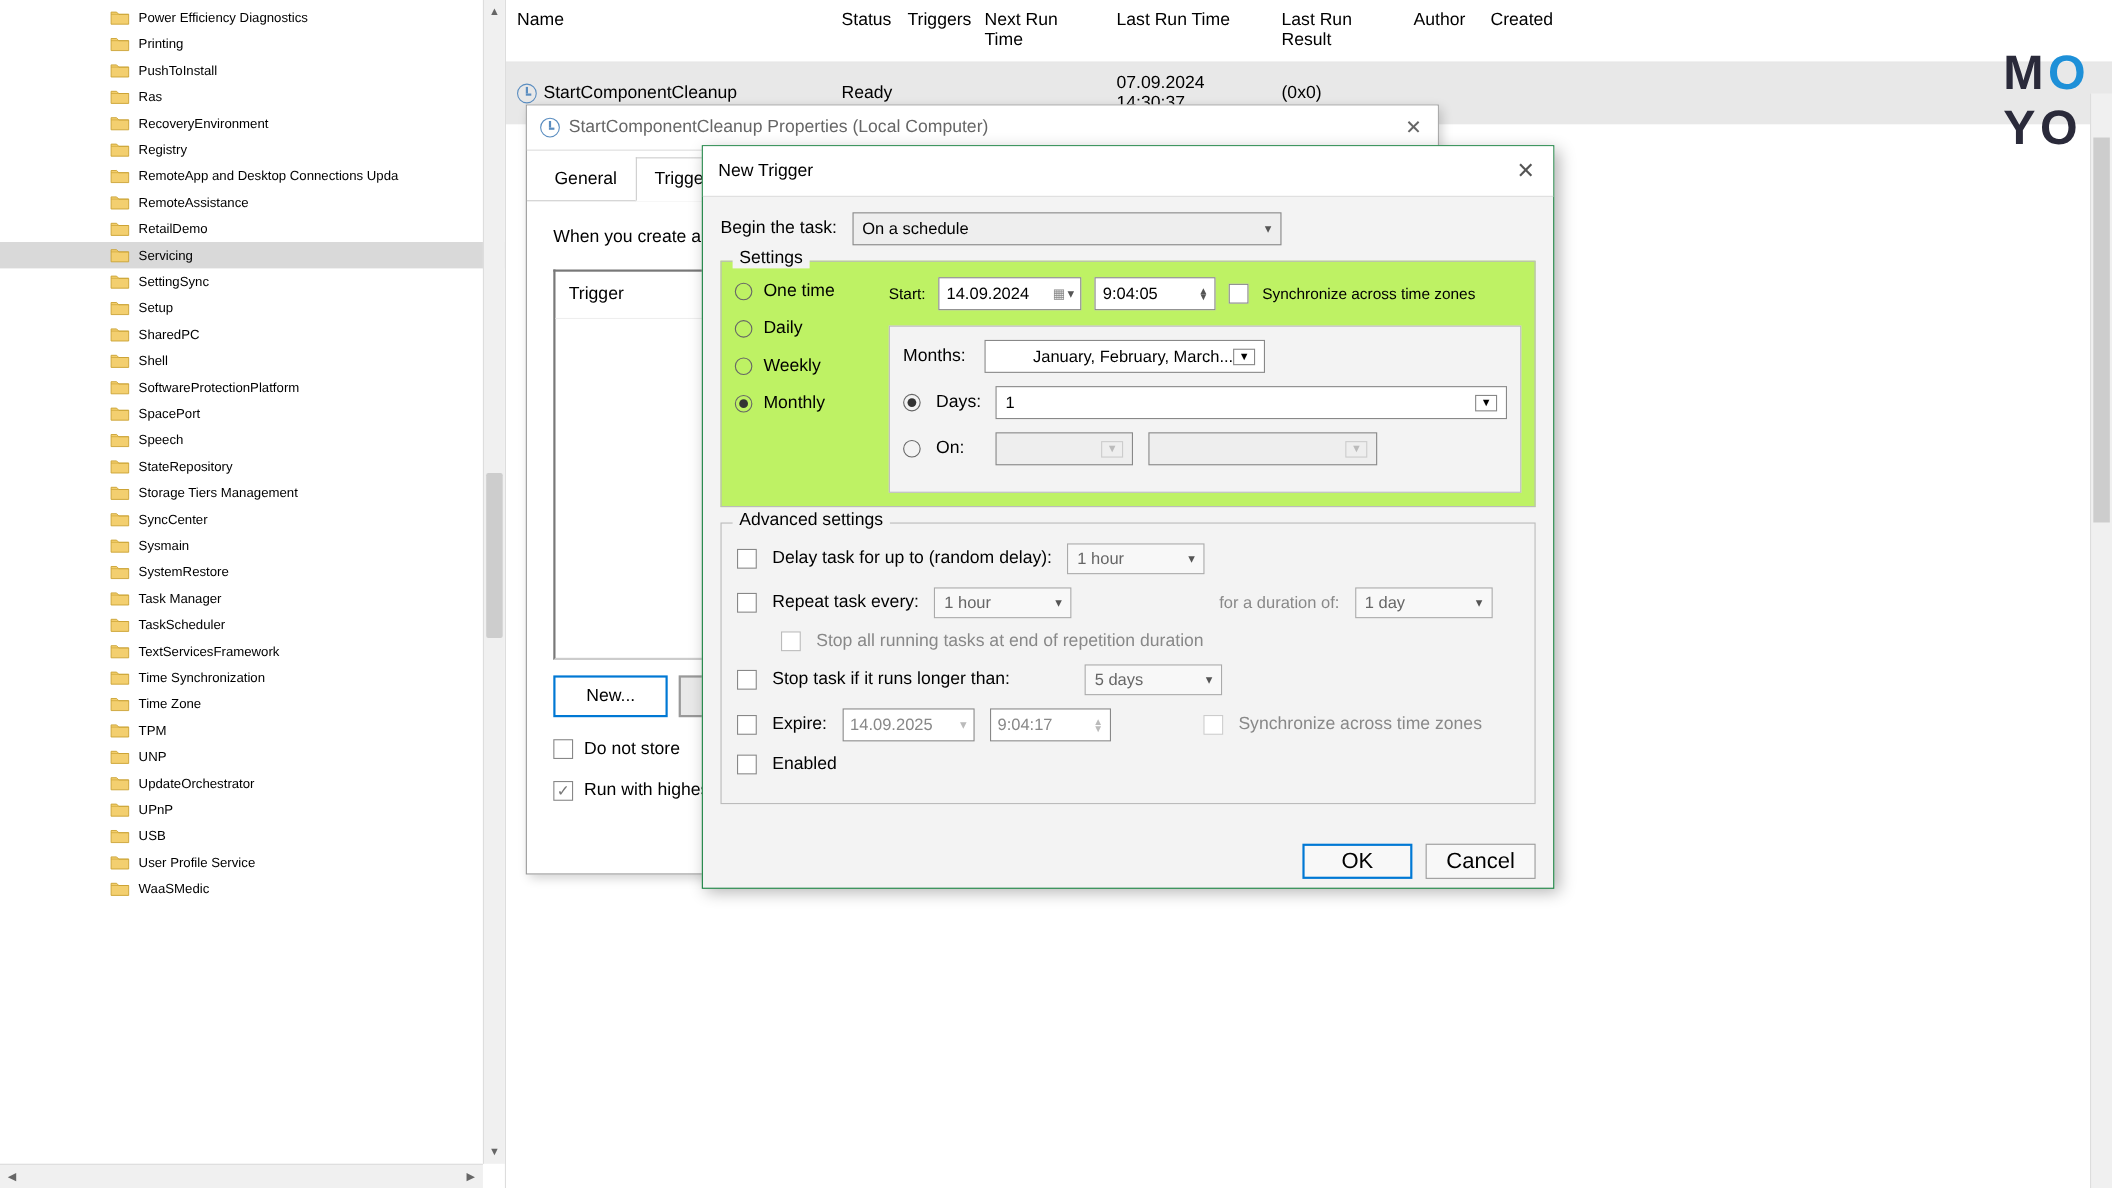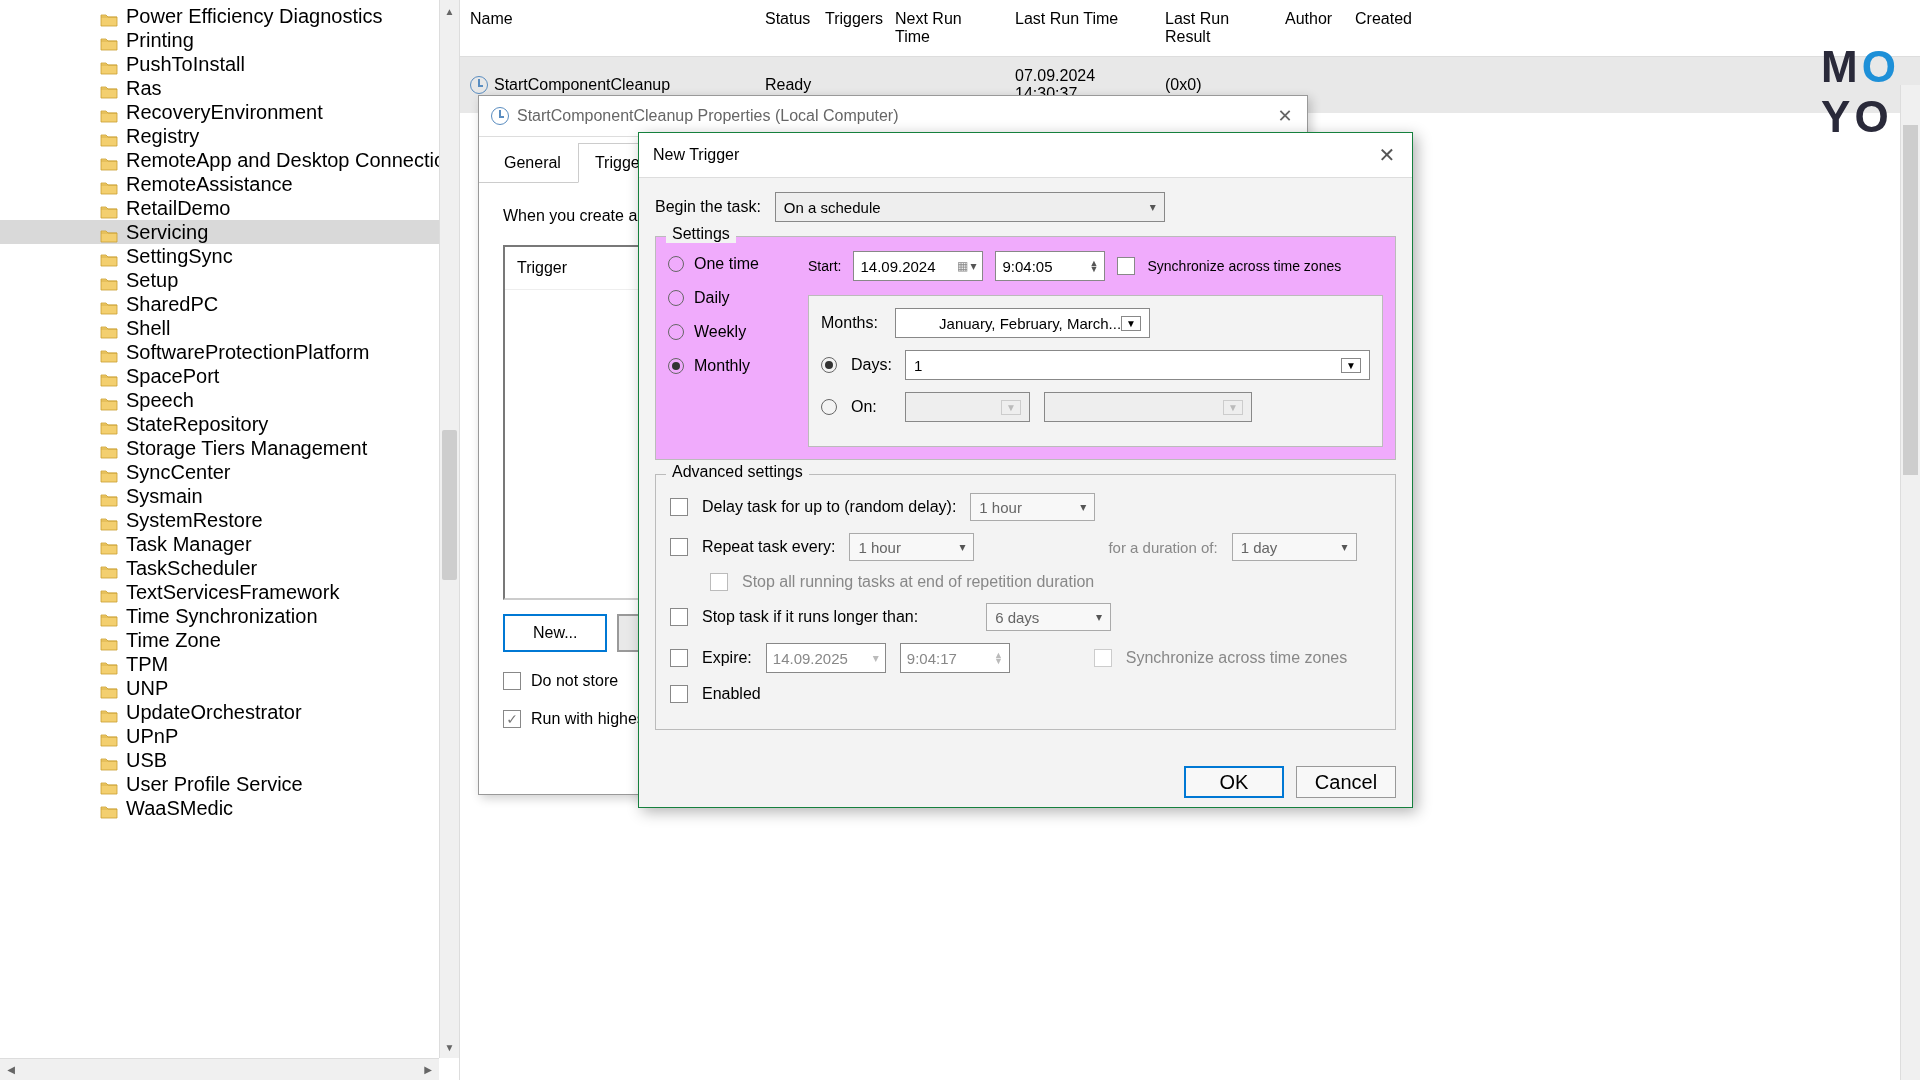--- a/index.html
+++ b/index.html
@@ -2,21 +2,21 @@
 <html><head>
 <meta charset="utf-8">
 <style>
 * { box-sizing: border-box; font-family: "Segoe UI", Tahoma, sans-serif; }
 body { margin: 0; background: #fff; font-size: 14px; color: #000; overflow: hidden; }
 .root { display: flex; width: 1920px; height: 1080px; position: relative; }
 
 
 .tree-pane { width: 460px; border-right: 1px solid #ddd; position: relative; overflow: hidden; }
 .tree-list { padding: 4px 0; }
-.tree-item { display: flex; align-items: center; padding: 1px 8px 1px 100px; height: 24px; font-size: 20px; cursor: default; }
+.tree-item { display: flex; align-items: center; padding: 1px 8px 1px 100px; height: 24px; font-size: 12px; cursor: default; }
 .tree-item.selected { background: #d9d9d9; }
 .tree-item.selected .tree-label { background: #d9d9d9; }
 .folder-icon { width: 18px; height: 14px; margin-right: 8px; flex-shrink: 0; }
 .folder-icon svg { width: 18px; height: 14px; }
 .tree-label { white-space: nowrap; }
 .tree-scrollbar-v { position: absolute; right: 0; top: 0; bottom: 22px; width: 20px; background: #f0f0f0; border-left: 1px solid #ddd; }
 .tree-scroll-thumb { position: absolute; left: 2px; right: 2px; top: 430px; height: 150px; background: #cdcdcd; border-radius: 2px; }
 .tree-scroll-up, .tree-scroll-down { position: absolute; left: 0; right: 0; height: 22px; display: flex; align-items: center; justify-content: center; font-size: 10px; color: #666; }
 .tree-scroll-up { top: 0; }
 .tree-scroll-down { bottom: 0; }
@@ -71,21 +71,21 @@
 .newtrigger { position: absolute; left: 638px; top: 132px; width: 775px; height: 676px; background: #f3f3f3; border: 1px solid #15803d; box-shadow: 4px 4px 14px rgba(0,0,0,0.3); z-index: 10; }
 .nt-title { display: flex; align-items: center; background: #fff; padding: 10px 14px; border-bottom: 1px solid #ddd; }
 .nt-title-text { flex: 1; font-size: 16px; }
 .nt-close { font-size: 20px; color: #555; cursor: pointer; width: 22px; text-align: center; }
 .nt-body { padding: 14px 16px; }
 .nt-row { display: flex; align-items: center; gap: 14px; margin-bottom: 10px; }
 .nt-label { font-size: 16px; min-width: 105px; text-align: center; }
 .nt-select { flex: 0 0 390px; height: 30px; border: 1px solid #888; background: #eee; padding: 4px 8px; font-size: 15px; display: flex; align-items: center; justify-content: space-between; }
 .nt-dd-arrow { font-size: 12px; color: #555; }
 
-.nt-groupbox { border: 1px solid #bbb; margin: 14px 0; padding: 14px 12px 12px; position: relative; background: #f0abfc; }
+.nt-groupbox { border: 1px solid #bbb; margin: 14px 0; padding: 14px 12px 12px; position: relative; background: #bef264; }
 .nt-grouplabel { position: absolute; top: -12px; left: 10px; background: #f3f3f3; padding: 0 6px; font-size: 16px; }
 .nt-settings-flex { display: flex; gap: 10px; }
 .nt-radio-col { width: 130px; padding-top: 4px; }
 .nt-radio { display: flex; align-items: center; gap: 10px; margin-bottom: 16px; font-size: 16px; cursor: pointer; }
 .radio-dot { width: 16px; height: 16px; border-radius: 50%; border: 1.5px solid #666; display: inline-flex; align-items: center; justify-content: center; }
 .radio-dot.checked::after { content: ""; width: 8px; height: 8px; border-radius: 50%; background: #333; }
 
 .nt-start-row { display: flex; align-items: center; gap: 12px; margin-bottom: 14px; flex-wrap: wrap; }
 .nt-input-date { width: 130px; height: 30px; border: 1px solid #888; background: #fff; padding: 4px 6px; font-size: 15px; display: flex; align-items: center; justify-content: space-between; }
 .nt-input-time { width: 110px; height: 30px; border: 1px solid #888; background: #fff; padding: 4px 6px; font-size: 15px; display: flex; align-items: center; justify-content: space-between; }
@@ -549,21 +549,21 @@
             </div>
         </div>
         <div class="nt-adv-row nt-indent">
           <span class="chk" style="border-color:#bbb"></span>
           <span>Stop all running tasks at end of repetition duration</span>
         </div>
         <div class="nt-adv-row">
           <span class="chk"></span>
           <span>Stop task if it runs longer than:</span>
           <div class="nt-small-select" style="margin-left:54px">
-              <span>6 days</span>
+              <span>5 days</span>
               <span class="nt-dd-arrow">▾</span>
             </div>
         </div>
         <div class="nt-adv-row">
           <span class="chk"></span>
           <span>Expire:</span>
           <div class="nt-input-date" style="width:120px;color:#888">
             <span>14.09.2025</span>
             <span class="nt-dd-arrow" style="color:#bbb">▾</span>
           </div>

